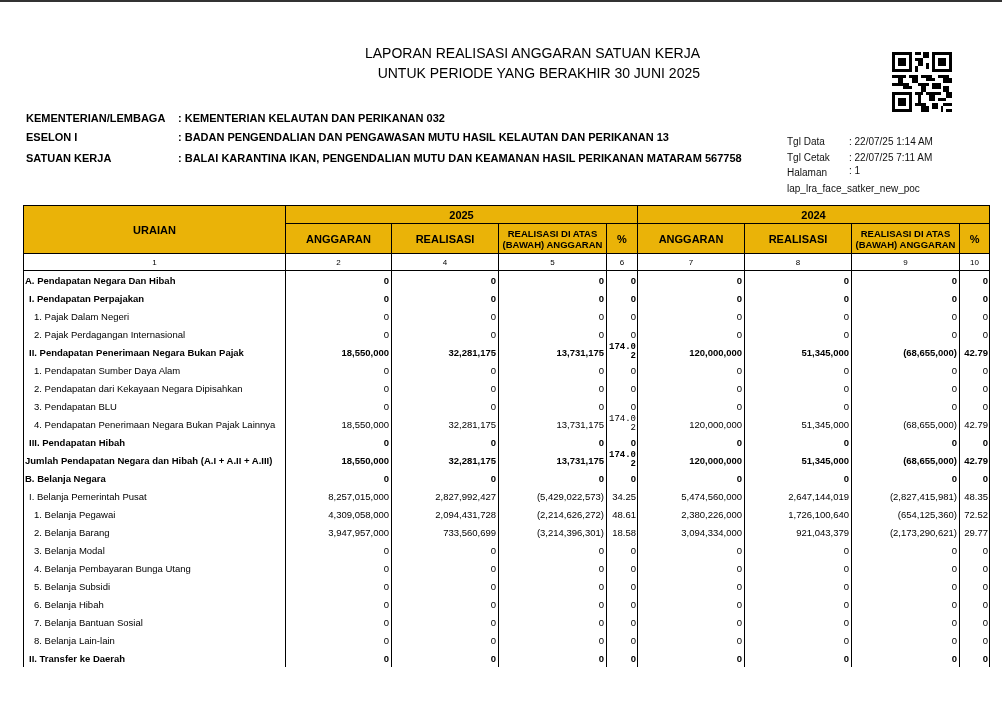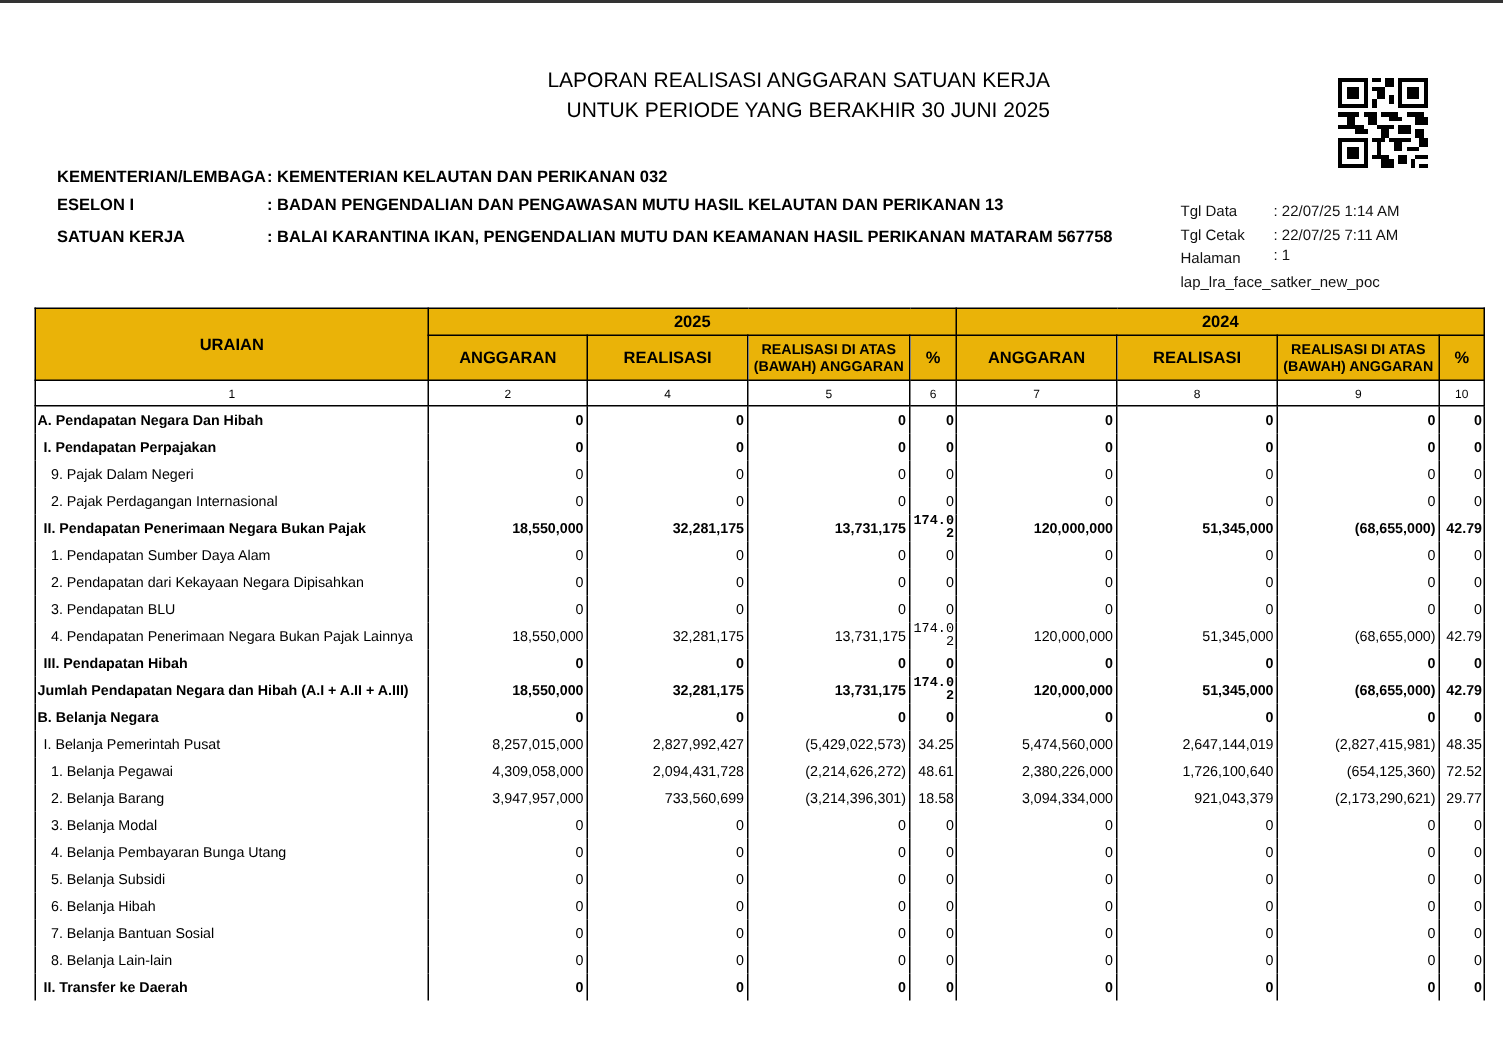--- a/index.html
+++ b/index.html
@@ -6,21 +6,21 @@
   body {
     width: 1002px; height: 709px; overflow: hidden; background: #fff;
     font-family: "Liberation Sans", sans-serif; color: #000; position: relative;
     border-top: 2px solid #333; box-sizing: border-box;
   }
   .title-block { position: absolute; left: 300px; top: 41px; width: 400px; text-align: right; }
   .title-line { font-size: 14px; line-height: 20px; font-weight: normal; }
   .qr { position: absolute; left: 892px; top: 50px; width: 60px; height: 60px; }
   .meta-block { position: absolute; left: 22px; top: 110px; font-size: 11px; font-weight: bold; }
   .meta-row { position: absolute; white-space: nowrap; }
-  .meta-label { position: absolute; left: 16px; }
+  .meta-label { position: absolute; left: 4px; }
   .meta-value { position: absolute; left: 156px; }
   .print-info { position: absolute; left: 787px; top: 134px; font-size: 10px; color: #111; }
   .pi-row { height: 15.5px; white-space: nowrap; position: relative; }
   .pi-label { display: inline-block; width: 62px; }
   .pi-sup { position: relative; top: -2px; }
 
   table.lra {
     position: absolute; left: 23px; top: 203px; border-collapse: collapse;
     table-layout: fixed; font-size: 10px;
   }
@@ -186,21 +186,21 @@
         <td>0</td>
         <td>0</td>
         <td>0</td>
         <td class="pct">0</td>
         <td>0</td>
         <td>0</td>
         <td>0</td>
         <td class="pct">0</td>
       </tr>
       <tr>
-        <td class="label i2">9. Pajak Dalam Negeri</td>
+        <td class="label i2">1. Pajak Dalam Negeri</td>
         <td>0</td>
         <td>0</td>
         <td>0</td>
         <td class="pct">0</td>
         <td>0</td>
         <td>0</td>
         <td>0</td>
         <td class="pct">0</td>
       </tr>
       <tr>

